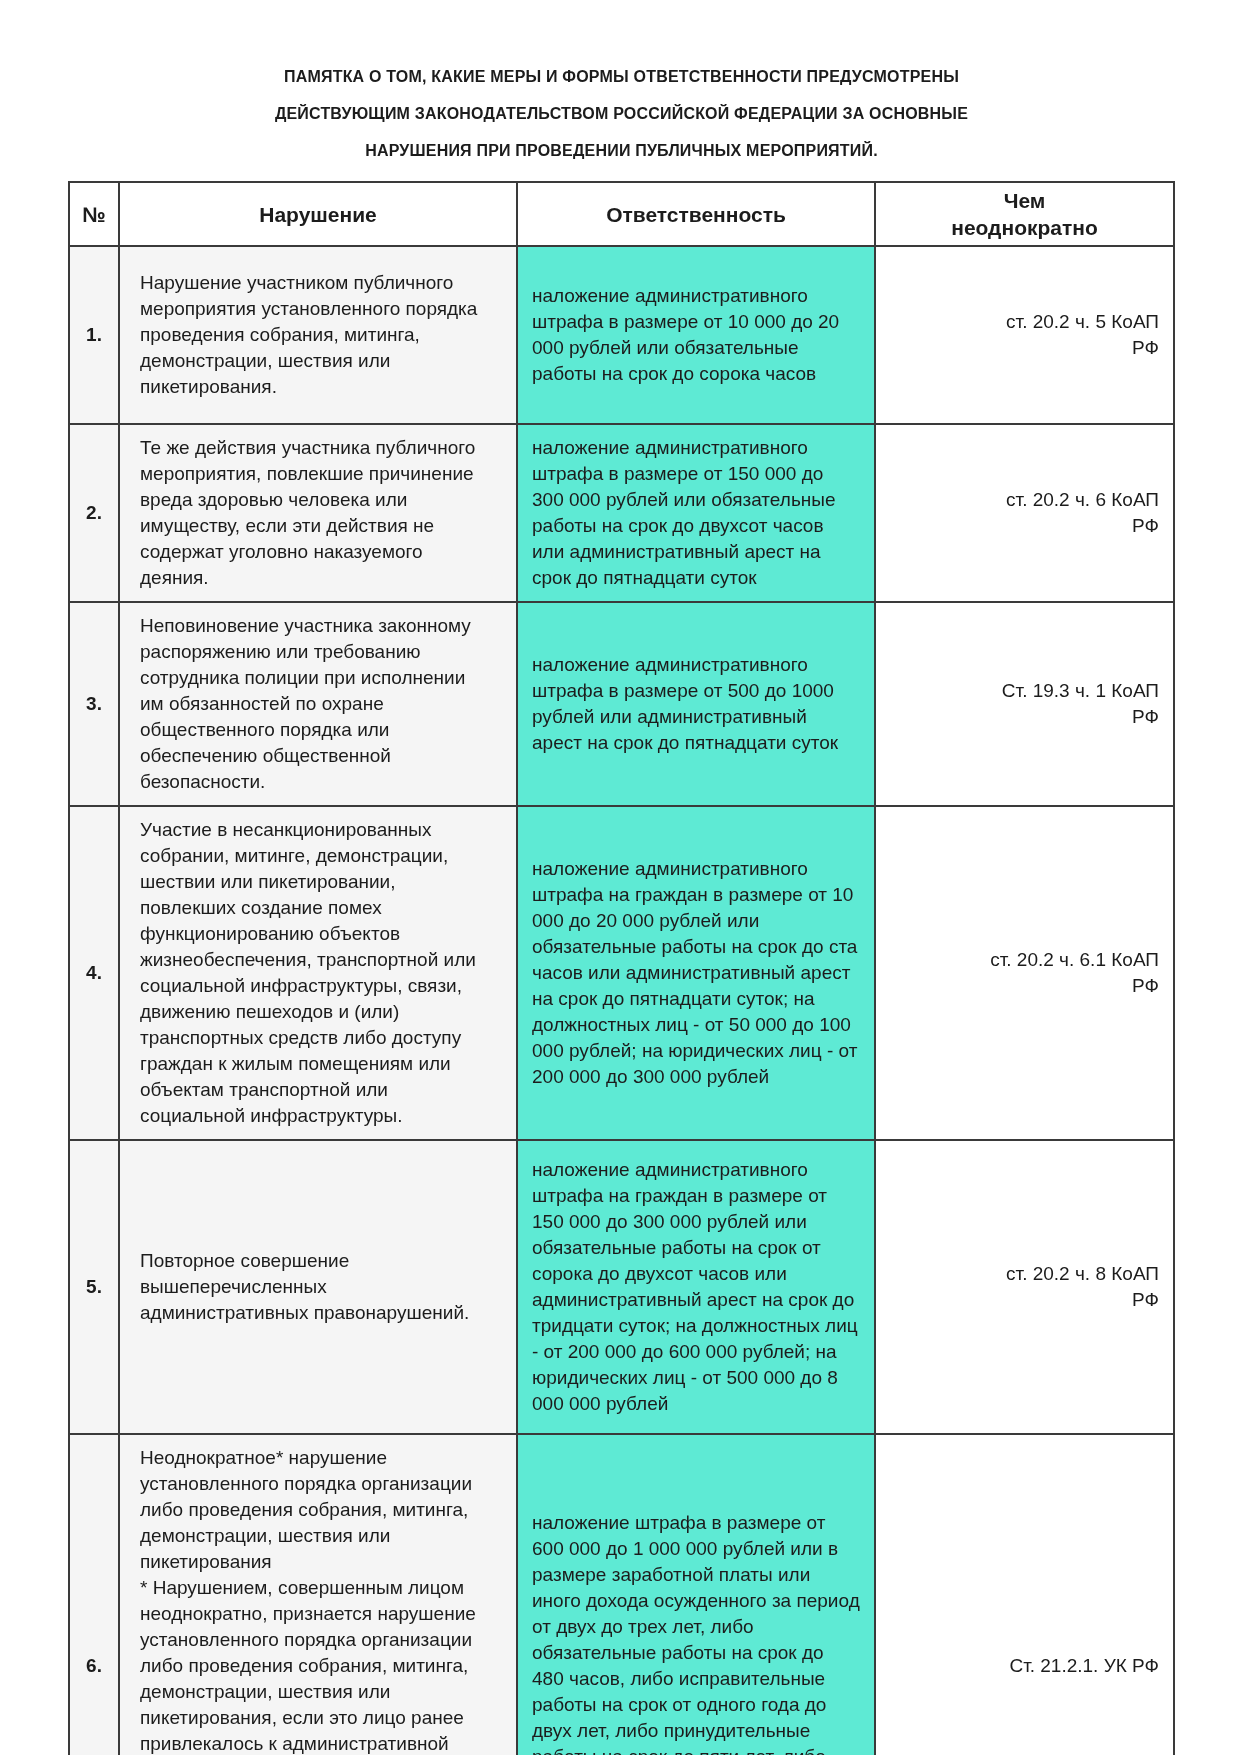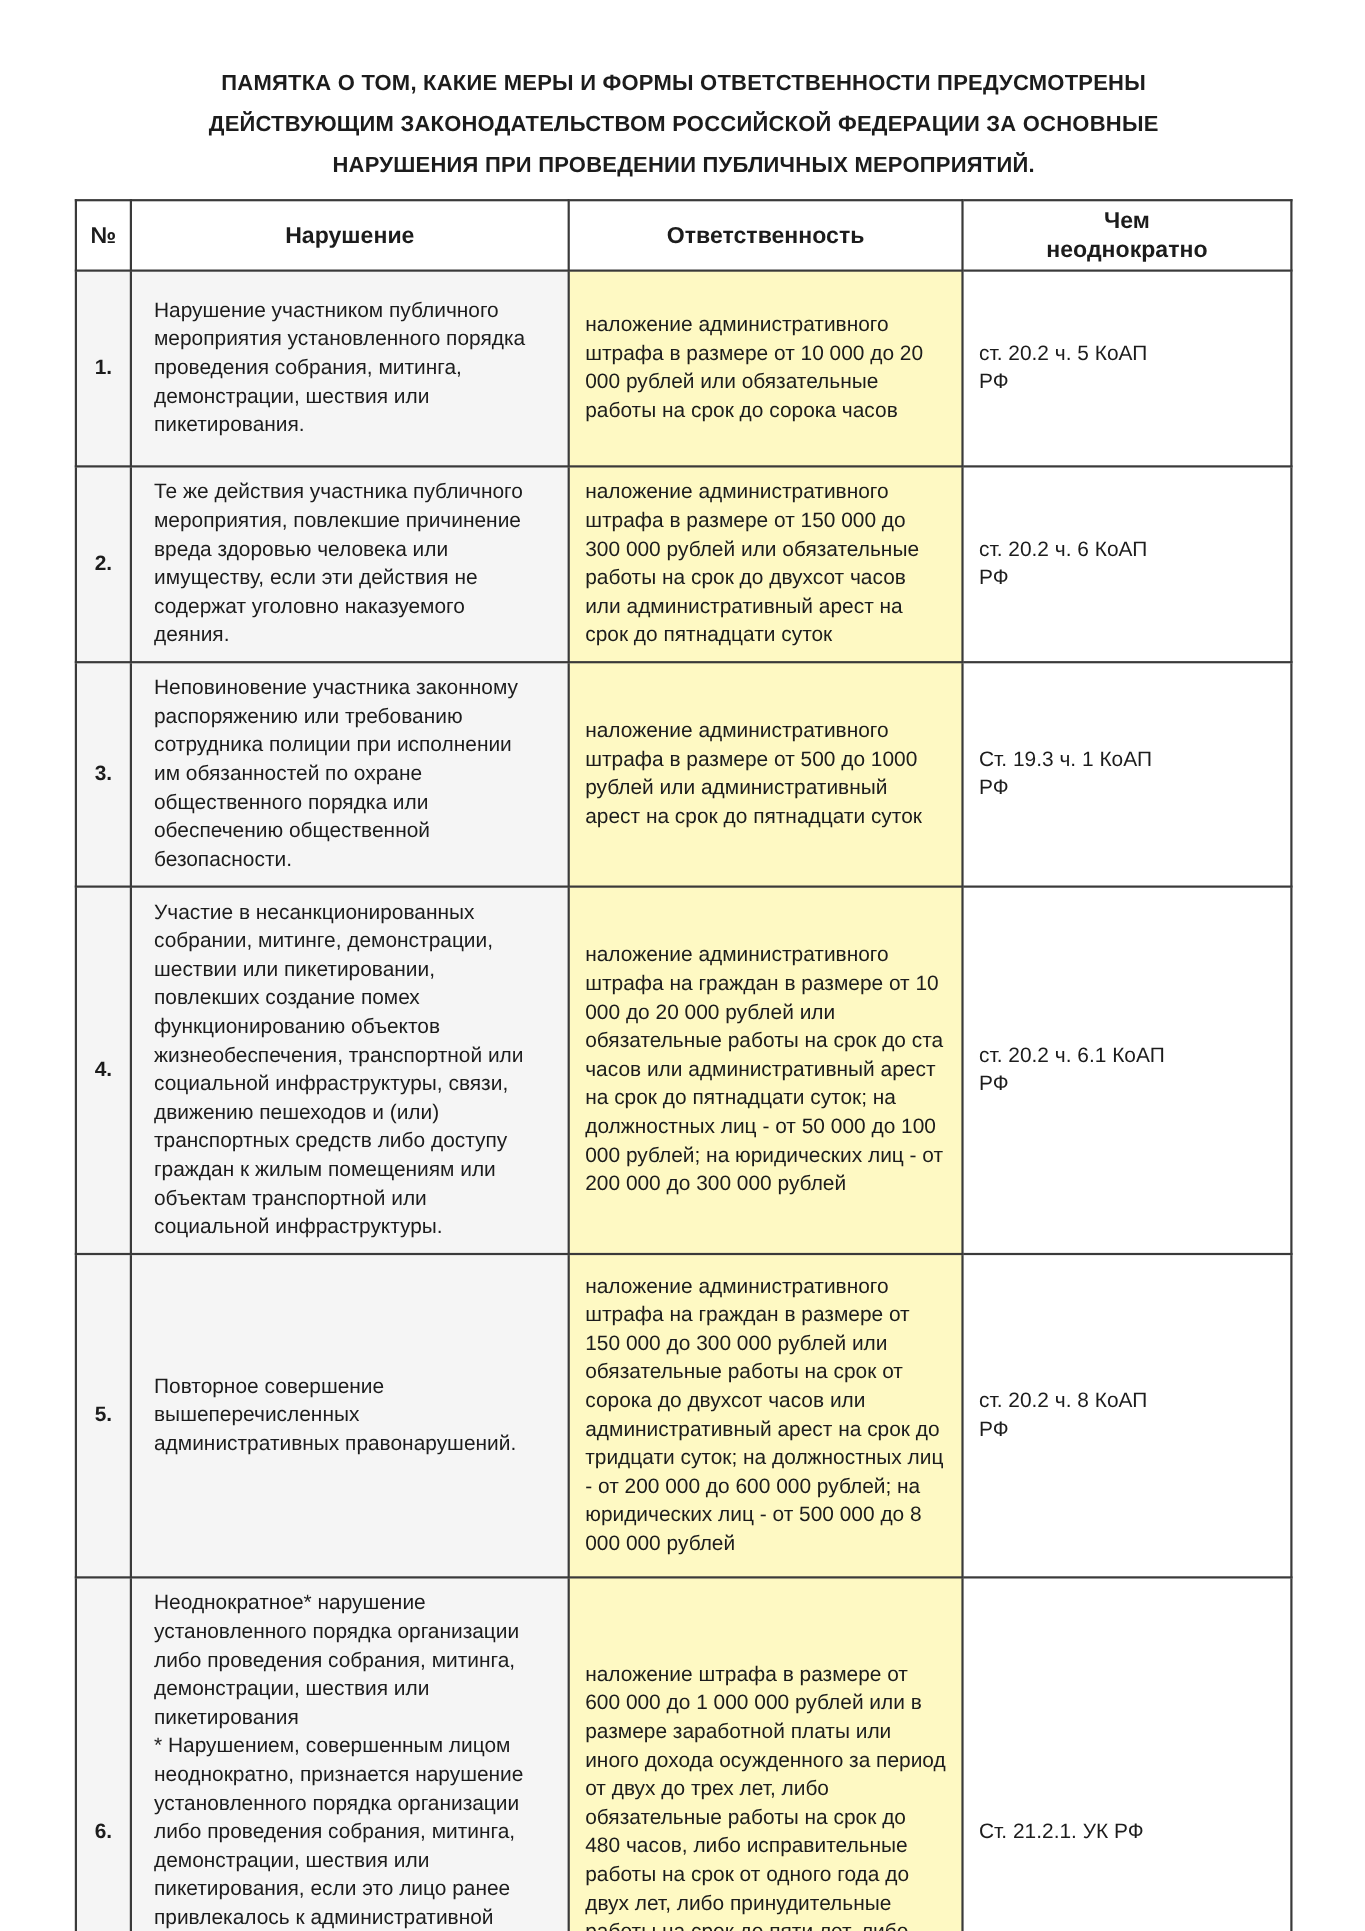--- a/index.html
+++ b/index.html
@@ -15,21 +15,21 @@
   .page {
     box-sizing: border-box;
     width: 1241px;
     padding: 58px 66px 30px 68px;
     font-family: "Liberation Sans", sans-serif;
     color: #1c1c1c;
   }
   .title {
     text-align: center;
     font-weight: bold;
-    font-size: 20px;
+    font-size: 16px;
     line-height: 37px;
     letter-spacing: 0.2px;
     margin: 0 4px 12px 4px;
   }
   table.liability {
     width: 100%;
     border-collapse: collapse;
     table-layout: fixed;
   }
   table.liability th,
@@ -56,22 +56,22 @@
   td.num {
     text-align: center;
     font-weight: bold;
     background: #f5f5f5;
   }
   td.violation {
     background: #f5f5f5;
     padding-left: 20px;
     padding-right: 35px;
   }
-  td.resp   { background: #fef9c3; }
-  td.basis  { background: #ffffff; text-align: left; }
+  td.resp   { background: #5eead4; }
+  td.basis  { background: #ffffff; text-align: right; }
   .b { font-weight: normal; }
   
   tbody tr:nth-child(1) { height: 178px; }
   tbody tr:nth-child(2) { height: 177px; }
   tbody tr:nth-child(3) { height: 141px; }
   tbody tr:nth-child(4) { height: 273px; }
   tbody tr:nth-child(5) { height: 294px; }
   tbody tr:nth-child(6) { height: 388px; }
 </style>
 </head>

